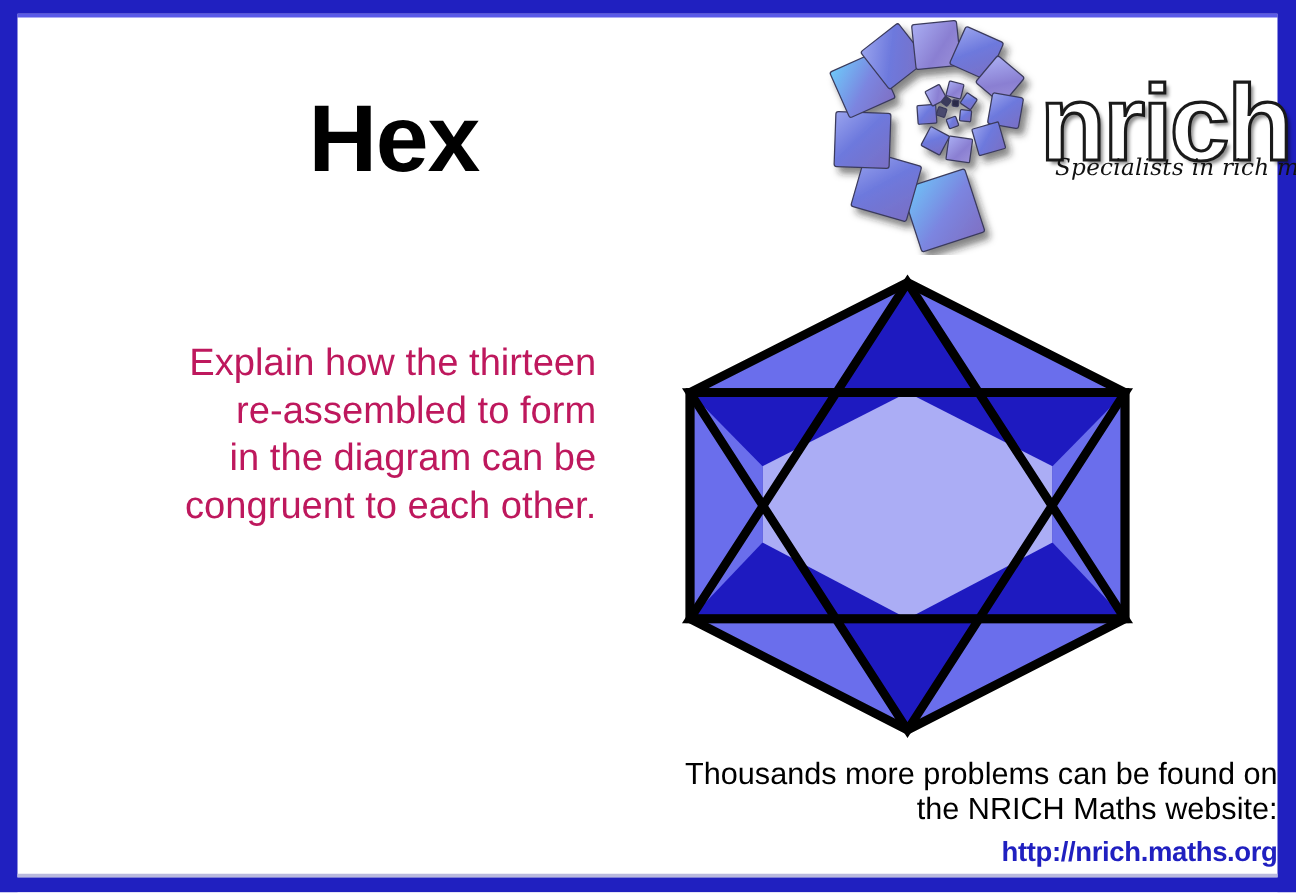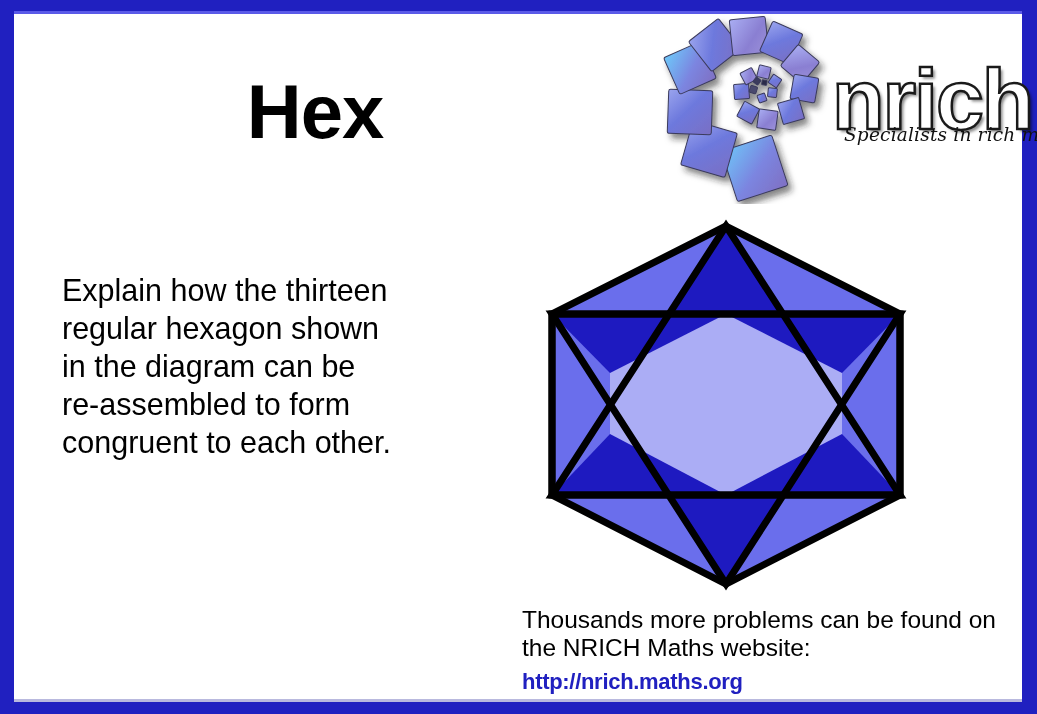--- a/index.html
+++ b/index.html
@@ -55,34 +55,34 @@
     letter-spacing: -1px;
     line-height: 1;
   }
 
   
   .body-text {
     position: absolute;
     left: 62px;
     top: 272px;
     width: 415px;
-    text-align: left;
+    text-align: right;
     font-size: 30.5px;
     line-height: 1.245;
-    color: #000000;
+    color: #be185d;
   }
   .body-text .line { display: block; white-space: nowrap; }
 
   
   .footer {
     position: absolute;
     left: 522px;
     top: 606px;
     width: 500px;
-    text-align: left;
+    text-align: right;
   }
   .footer-line {
     display: block;
     font-size: 24.5px;
     line-height: 1.16;
     color: #000000;
   }
   .footer-url {
     display: block;
     margin-top: 6px;
@@ -142,23 +142,22 @@
   <div class="frame-top-seam"></div>
   <div class="frame-left"></div>
   <div class="frame-right"></div>
   <div class="frame-bottom-seam"></div>
   <div class="frame-bottom"></div>
 
   <div class="title">Hex</div>
 
   <div class="body-text">
     <span class="line">Explain how the thirteen</span>
-    <span class="line">regular hexagon shown</span>
+    <span class="line">re-assembled to form</span>
     <span class="line">in the diagram can be</span>
-    <span class="line">re-assembled to form</span>
     <span class="line">congruent to each other.</span>
   </div>
 
   <div class="logo">
     <svg width="360" height="190" viewBox="0 0 360 190">
       <defs>
         <linearGradient id="sq1" x1="0" y1="0" x2="1" y2="1">
           <stop offset="0%" stop-color="#9aa4ee"></stop>
           <stop offset="45%" stop-color="#6d79dd"></stop>
           <stop offset="100%" stop-color="#7a6fc4"></stop>

